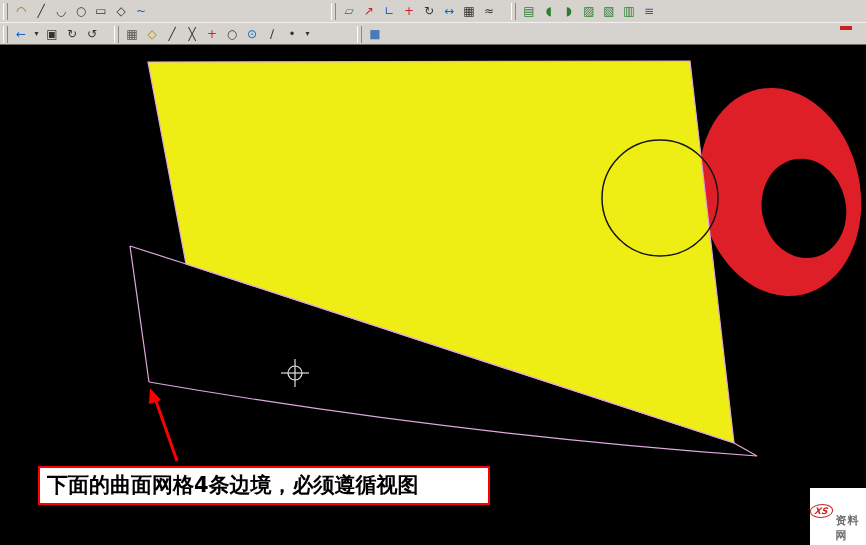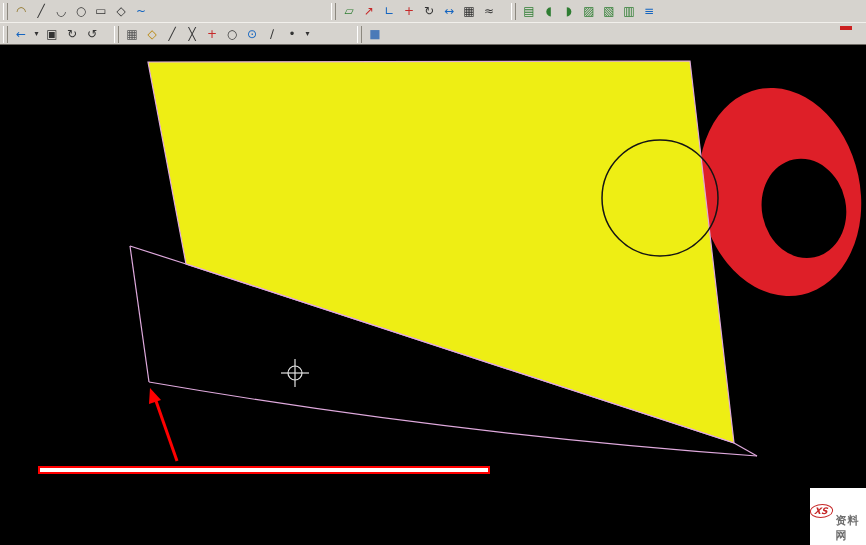--- a/index.html
+++ b/index.html
@@ -217,20 +217,21 @@
         <circle cx="295" cy="373" r="7"></circle>
       </g>
 
       <g>
         <path stroke-width="3" fill="none" d="M156,401 L177,461" stroke="#ff0000"></path>
         <polygon points="150,388 161,400 149,404" fill="#ff0000"></polygon>
       </g>
     </svg>
 
     <div class="annotation">
+      <div>下面的曲面网格4条边境，必须遵循视图</div>
     </div>
 
     <div class="watermark">
       <div class="wm-top">
         <span class="wm-logo">XS</span>
         <span class="wm-name">资料网</span>
       </div>
       <div class="wm-url">ZL.XS1616.COM</div>
     </div>
 

